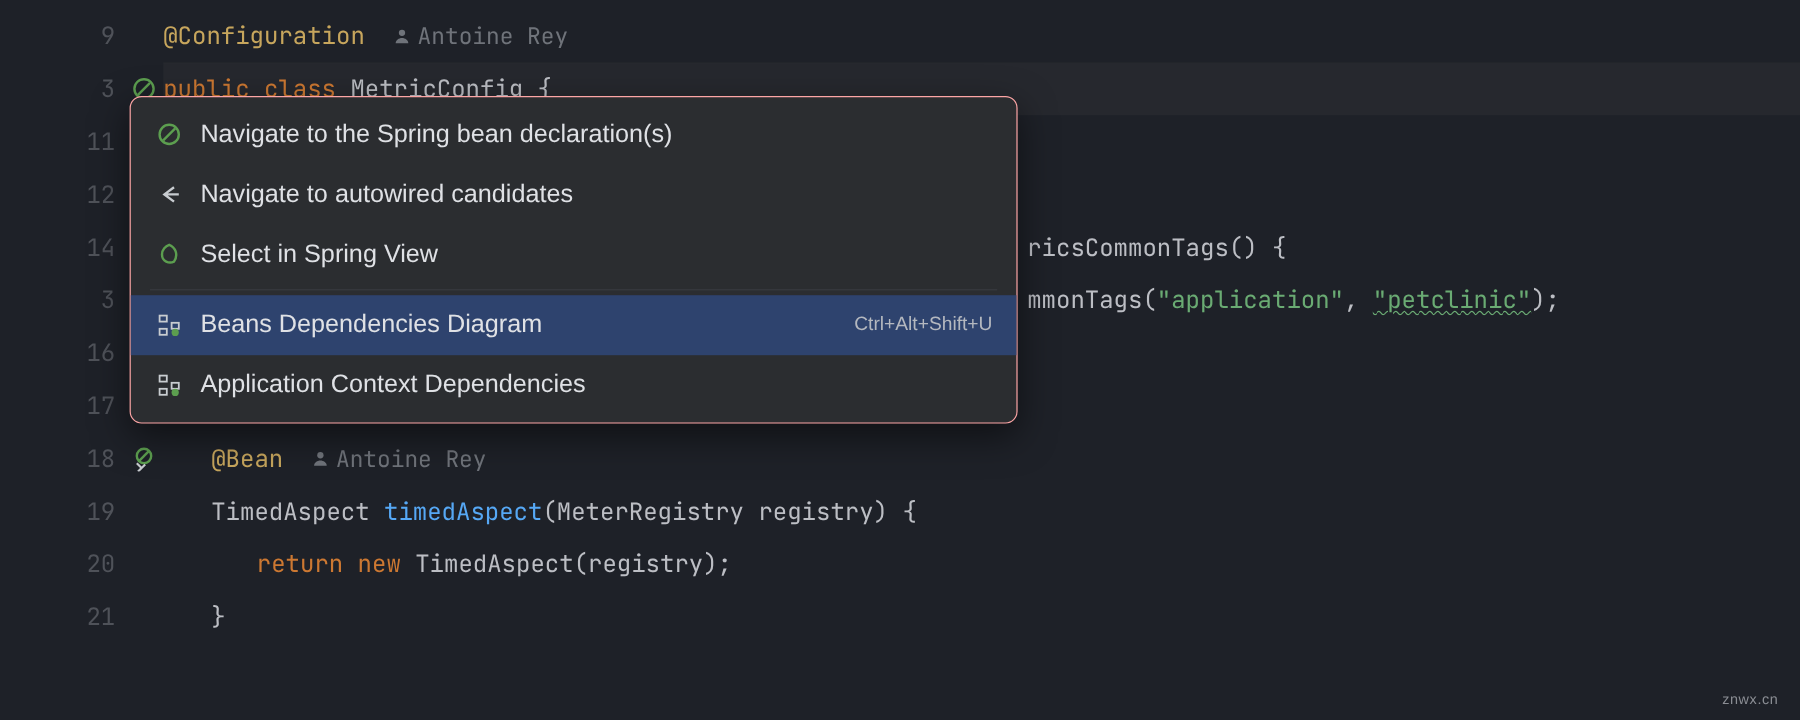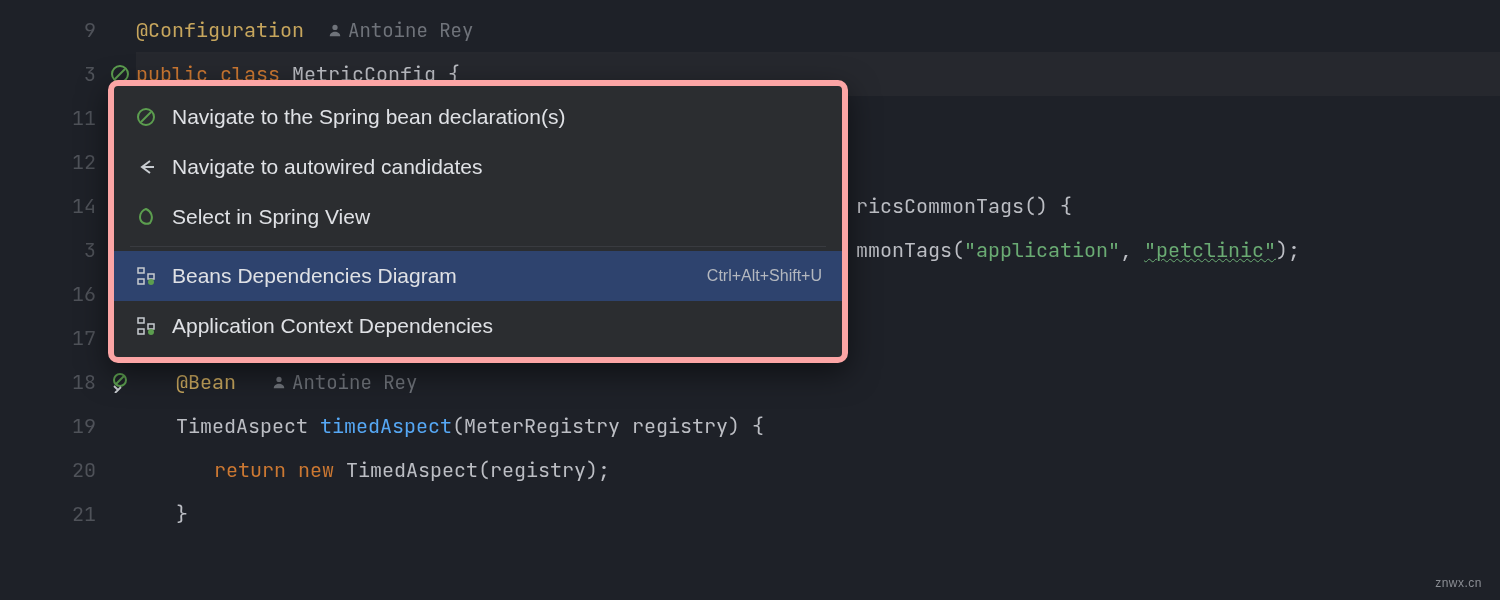--- a/index.html
+++ b/index.html
@@ -59,21 +59,21 @@
 }
 .code-line.highlighted {
   background: #26282e;
 }
 .popup {
   position: absolute;
   left: 108px;
   top: 80px;
   width: 740px;
   background: #2b2d30;
-  border: 6px solid #fca5a5;
+  border: 1px solid #fca5a5;
   border-radius: 10px;
   box-shadow: 0 10px 30px rgba(0,0,0,0.5);
   padding: 6px 0;
   z-index: 10;
 }
 .popup-item {
   display: flex;
   align-items: center;
   height: 50px;
   padding: 0 20px;
@@ -229,21 +229,21 @@
     </div>
     <div class="code-line" style="padding-left:720px;">
       <span>mmonTags(</span>
       <span class="string">"application"</span>
       <span>, </span>
       <span class="string wavy">"petclinic"</span>
       <span>);</span>
     </div>
     <div class="code-line"></div>
     <div class="code-line"></div>
-    <div class="code-line" style="padding-left:40px;gap:12px;">
+    <div class="code-line" style="padding-left:40px;">
       <span class="annotation">@Bean</span>
       <span class="author">
         <svg class="author-icon" viewBox="0 0 16 16">
             <circle cx="8" cy="5" r="3" fill="#6f737a"></circle>
             <path d="M2 15c0-3 3-5 6-5s6 2 6 5" fill="#6f737a"></path>
           </svg>
         <span>Antoine Rey</span>
       </span>
     </div>
     <div class="code-line" style="padding-left:40px;">

